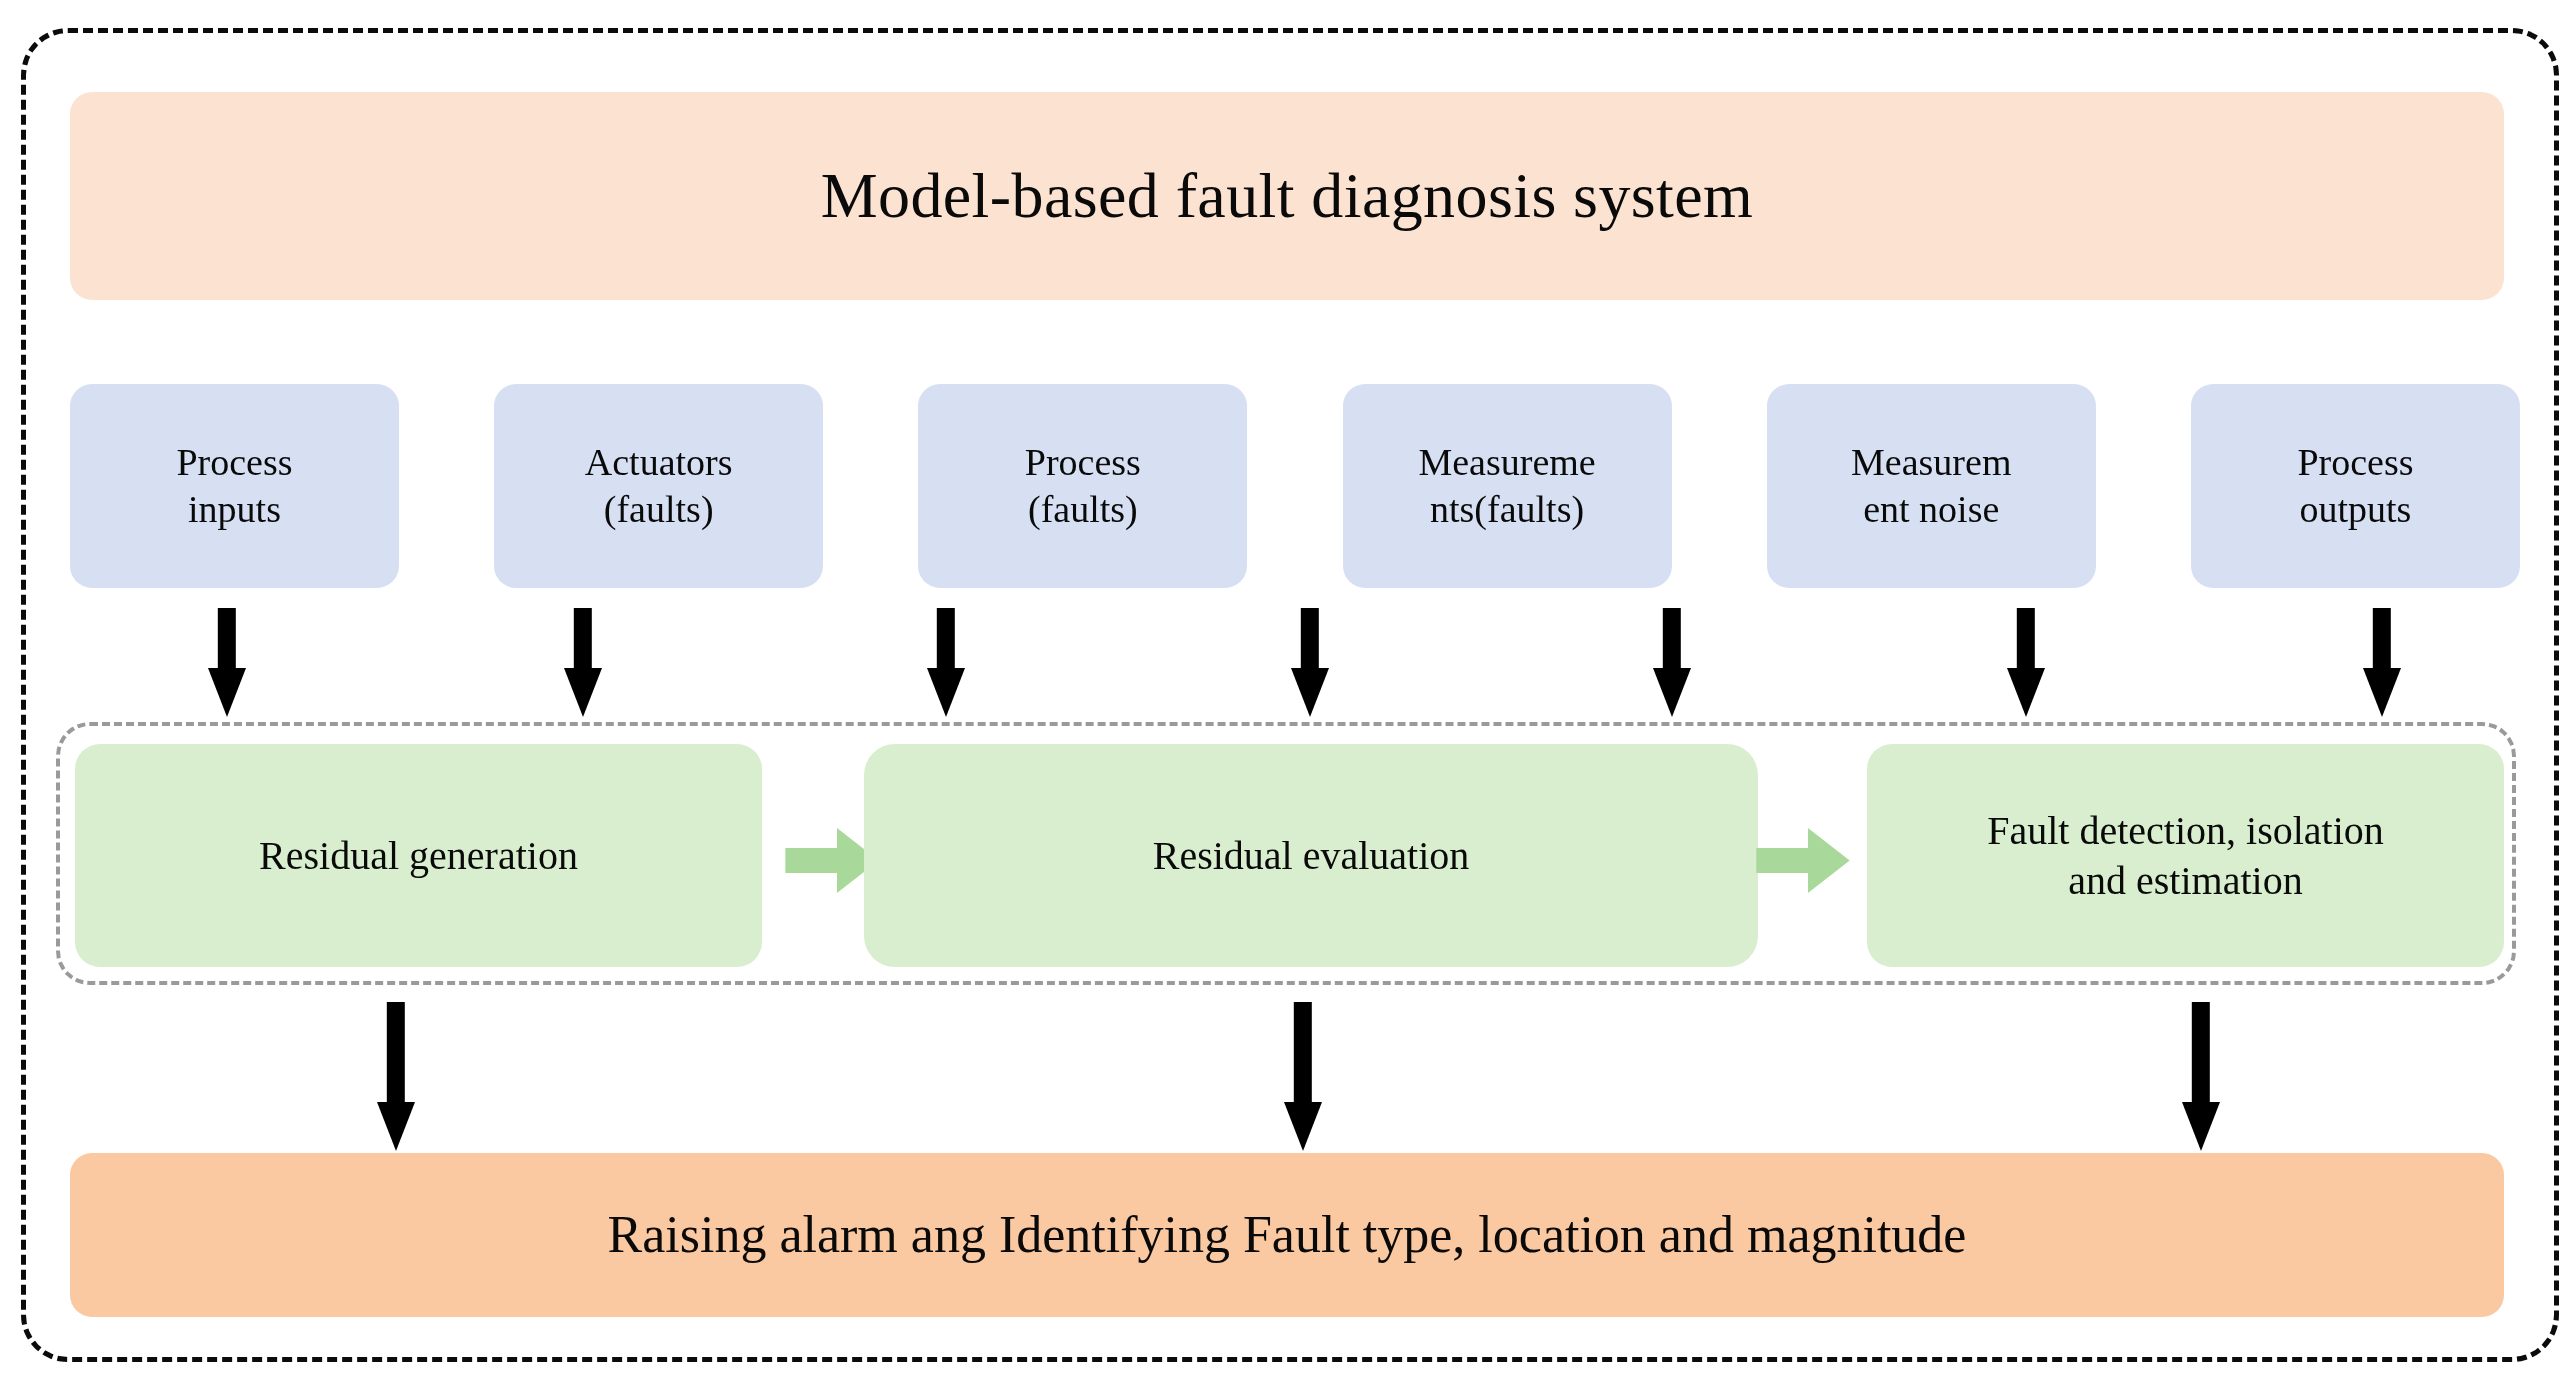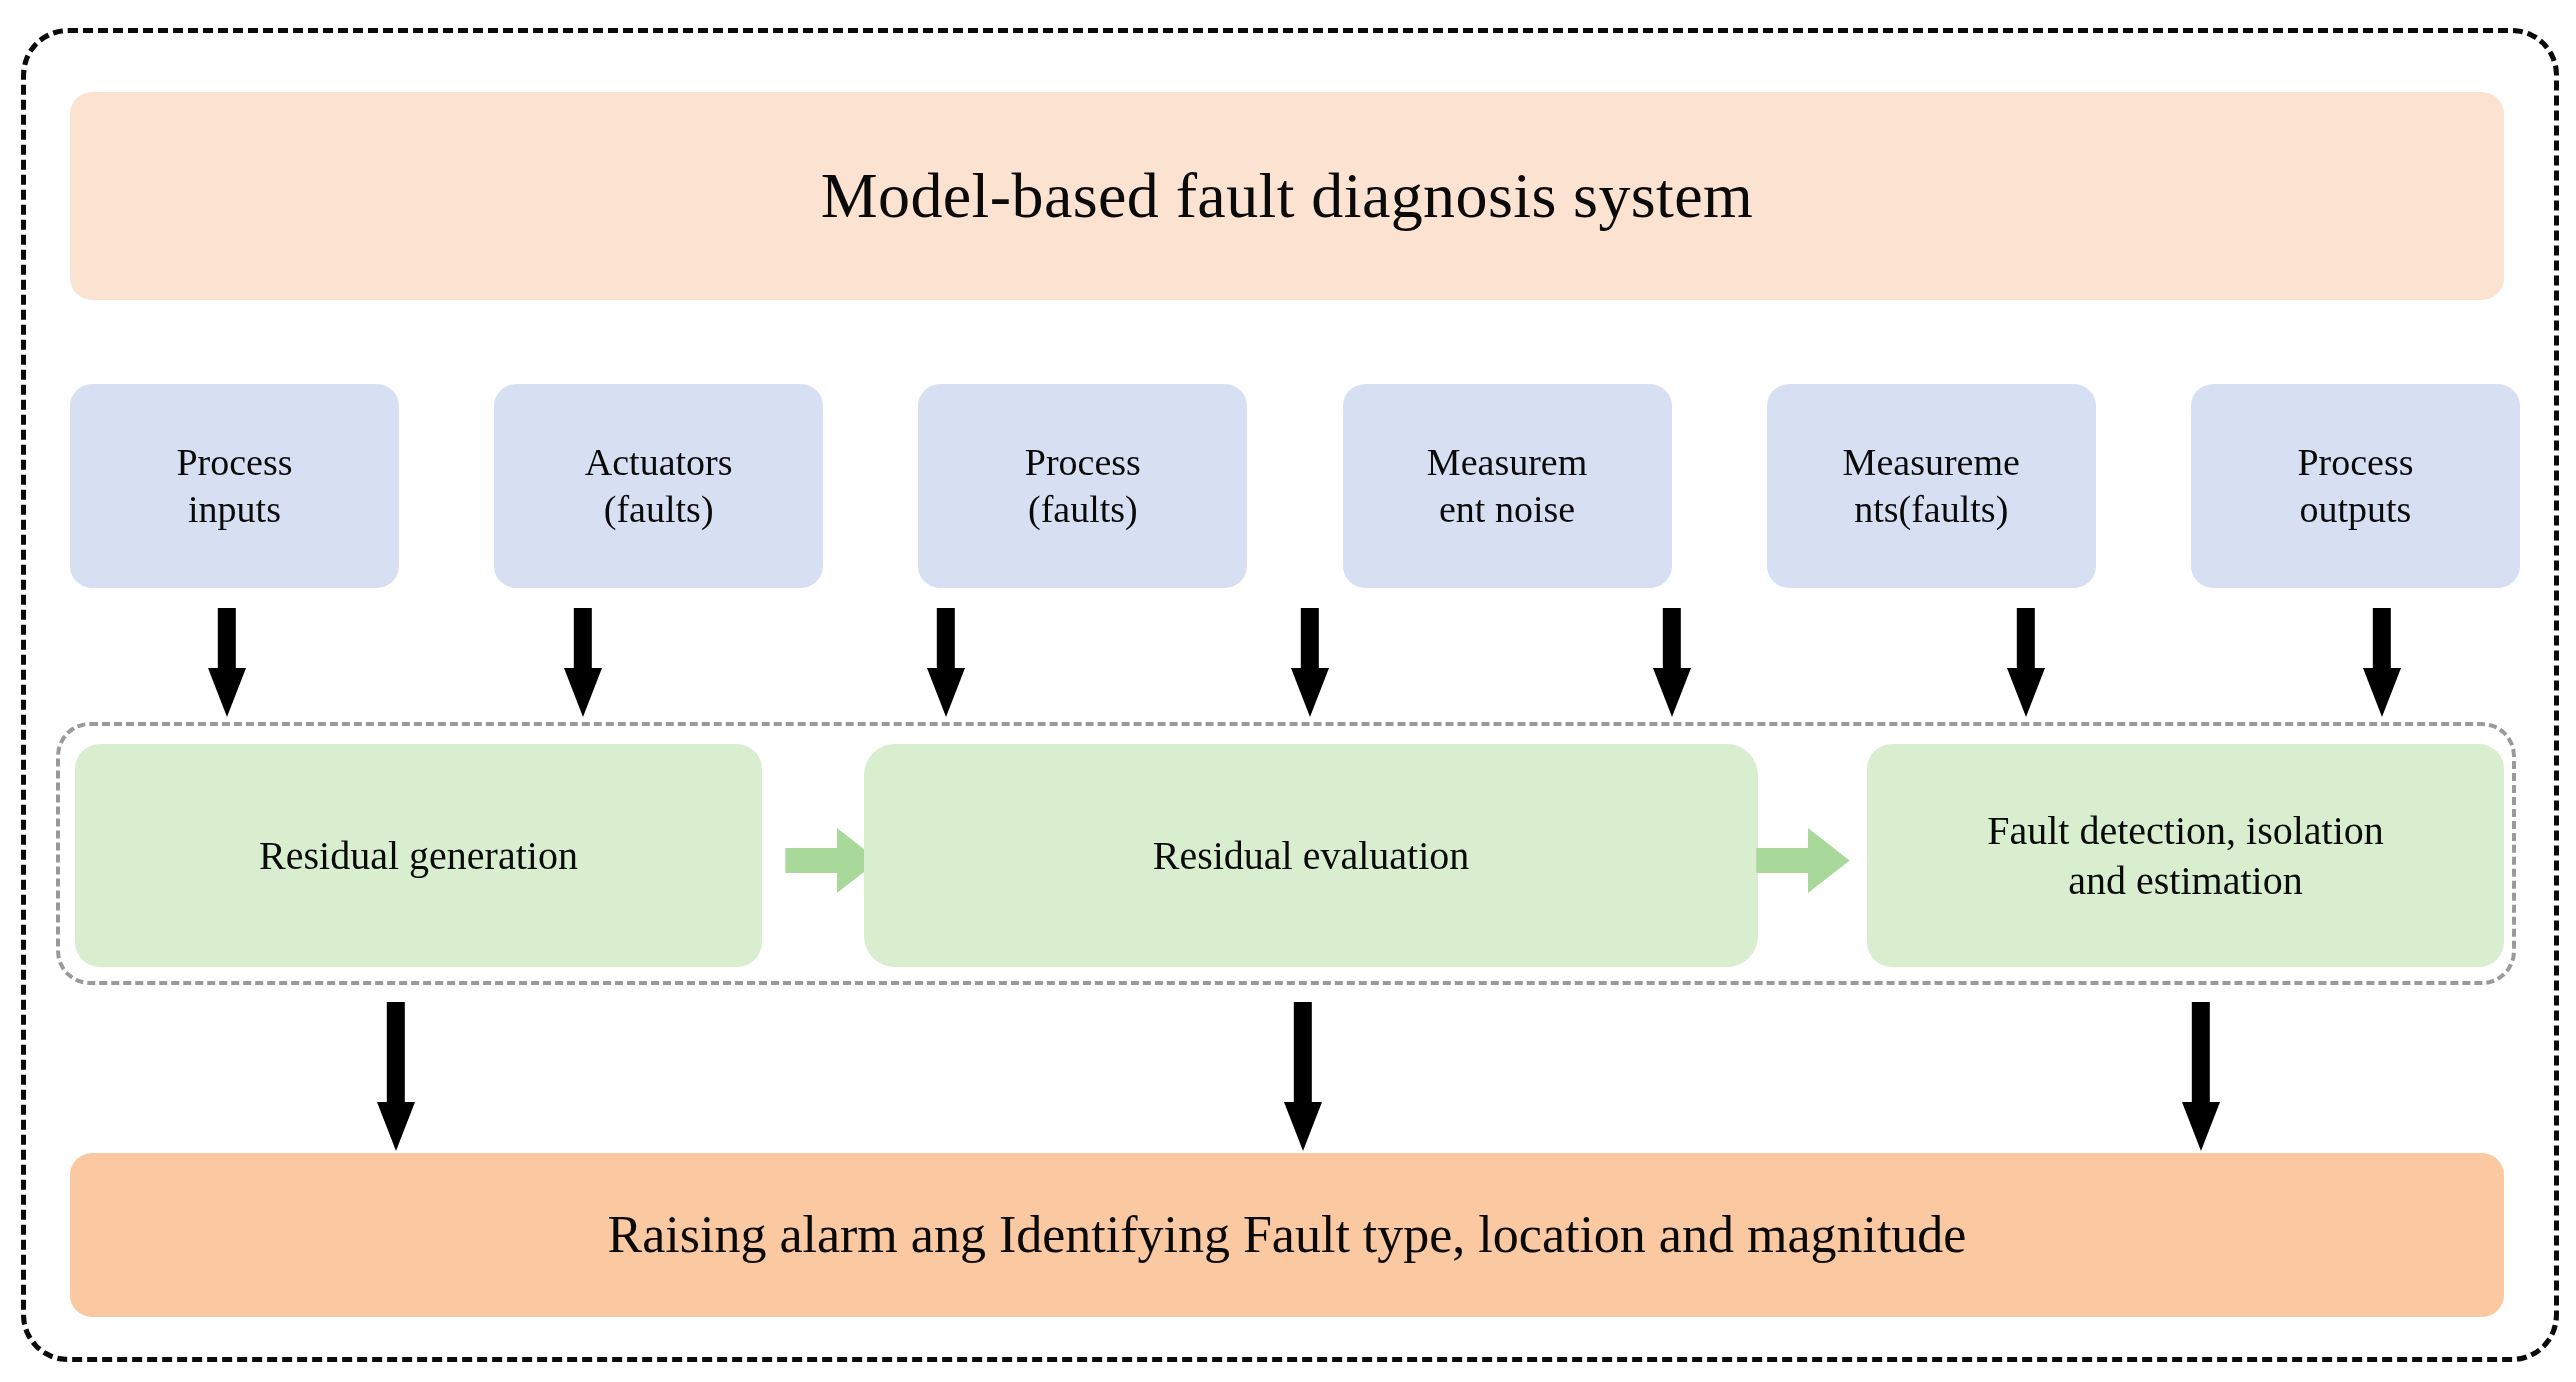--- a/index.html
+++ b/index.html
@@ -213,26 +213,26 @@
     </div>
     <div class="input-box">
       <span class="box-text">Actuators
 (faults)</span>
     </div>
     <div class="input-box">
       <span class="box-text">Process
 (faults)</span>
     </div>
     <div class="input-box">
+      <span class="box-text">Measureme
+nts(faults)</span>
+    </div>
+    <div class="input-box">
       <span class="box-text">Measurem
 ent noise</span>
-    </div>
-    <div class="input-box">
-      <span class="box-text">Measureme
-nts(faults)</span>
     </div>
     <div class="input-box">
       <span class="box-text">Process
 outputs</span>
     </div>
   </div>
 
   <div class="arrow-down arrow-a" style="left:207px;">
     <div class="shaft"></div>
     <div class="head"></div>

